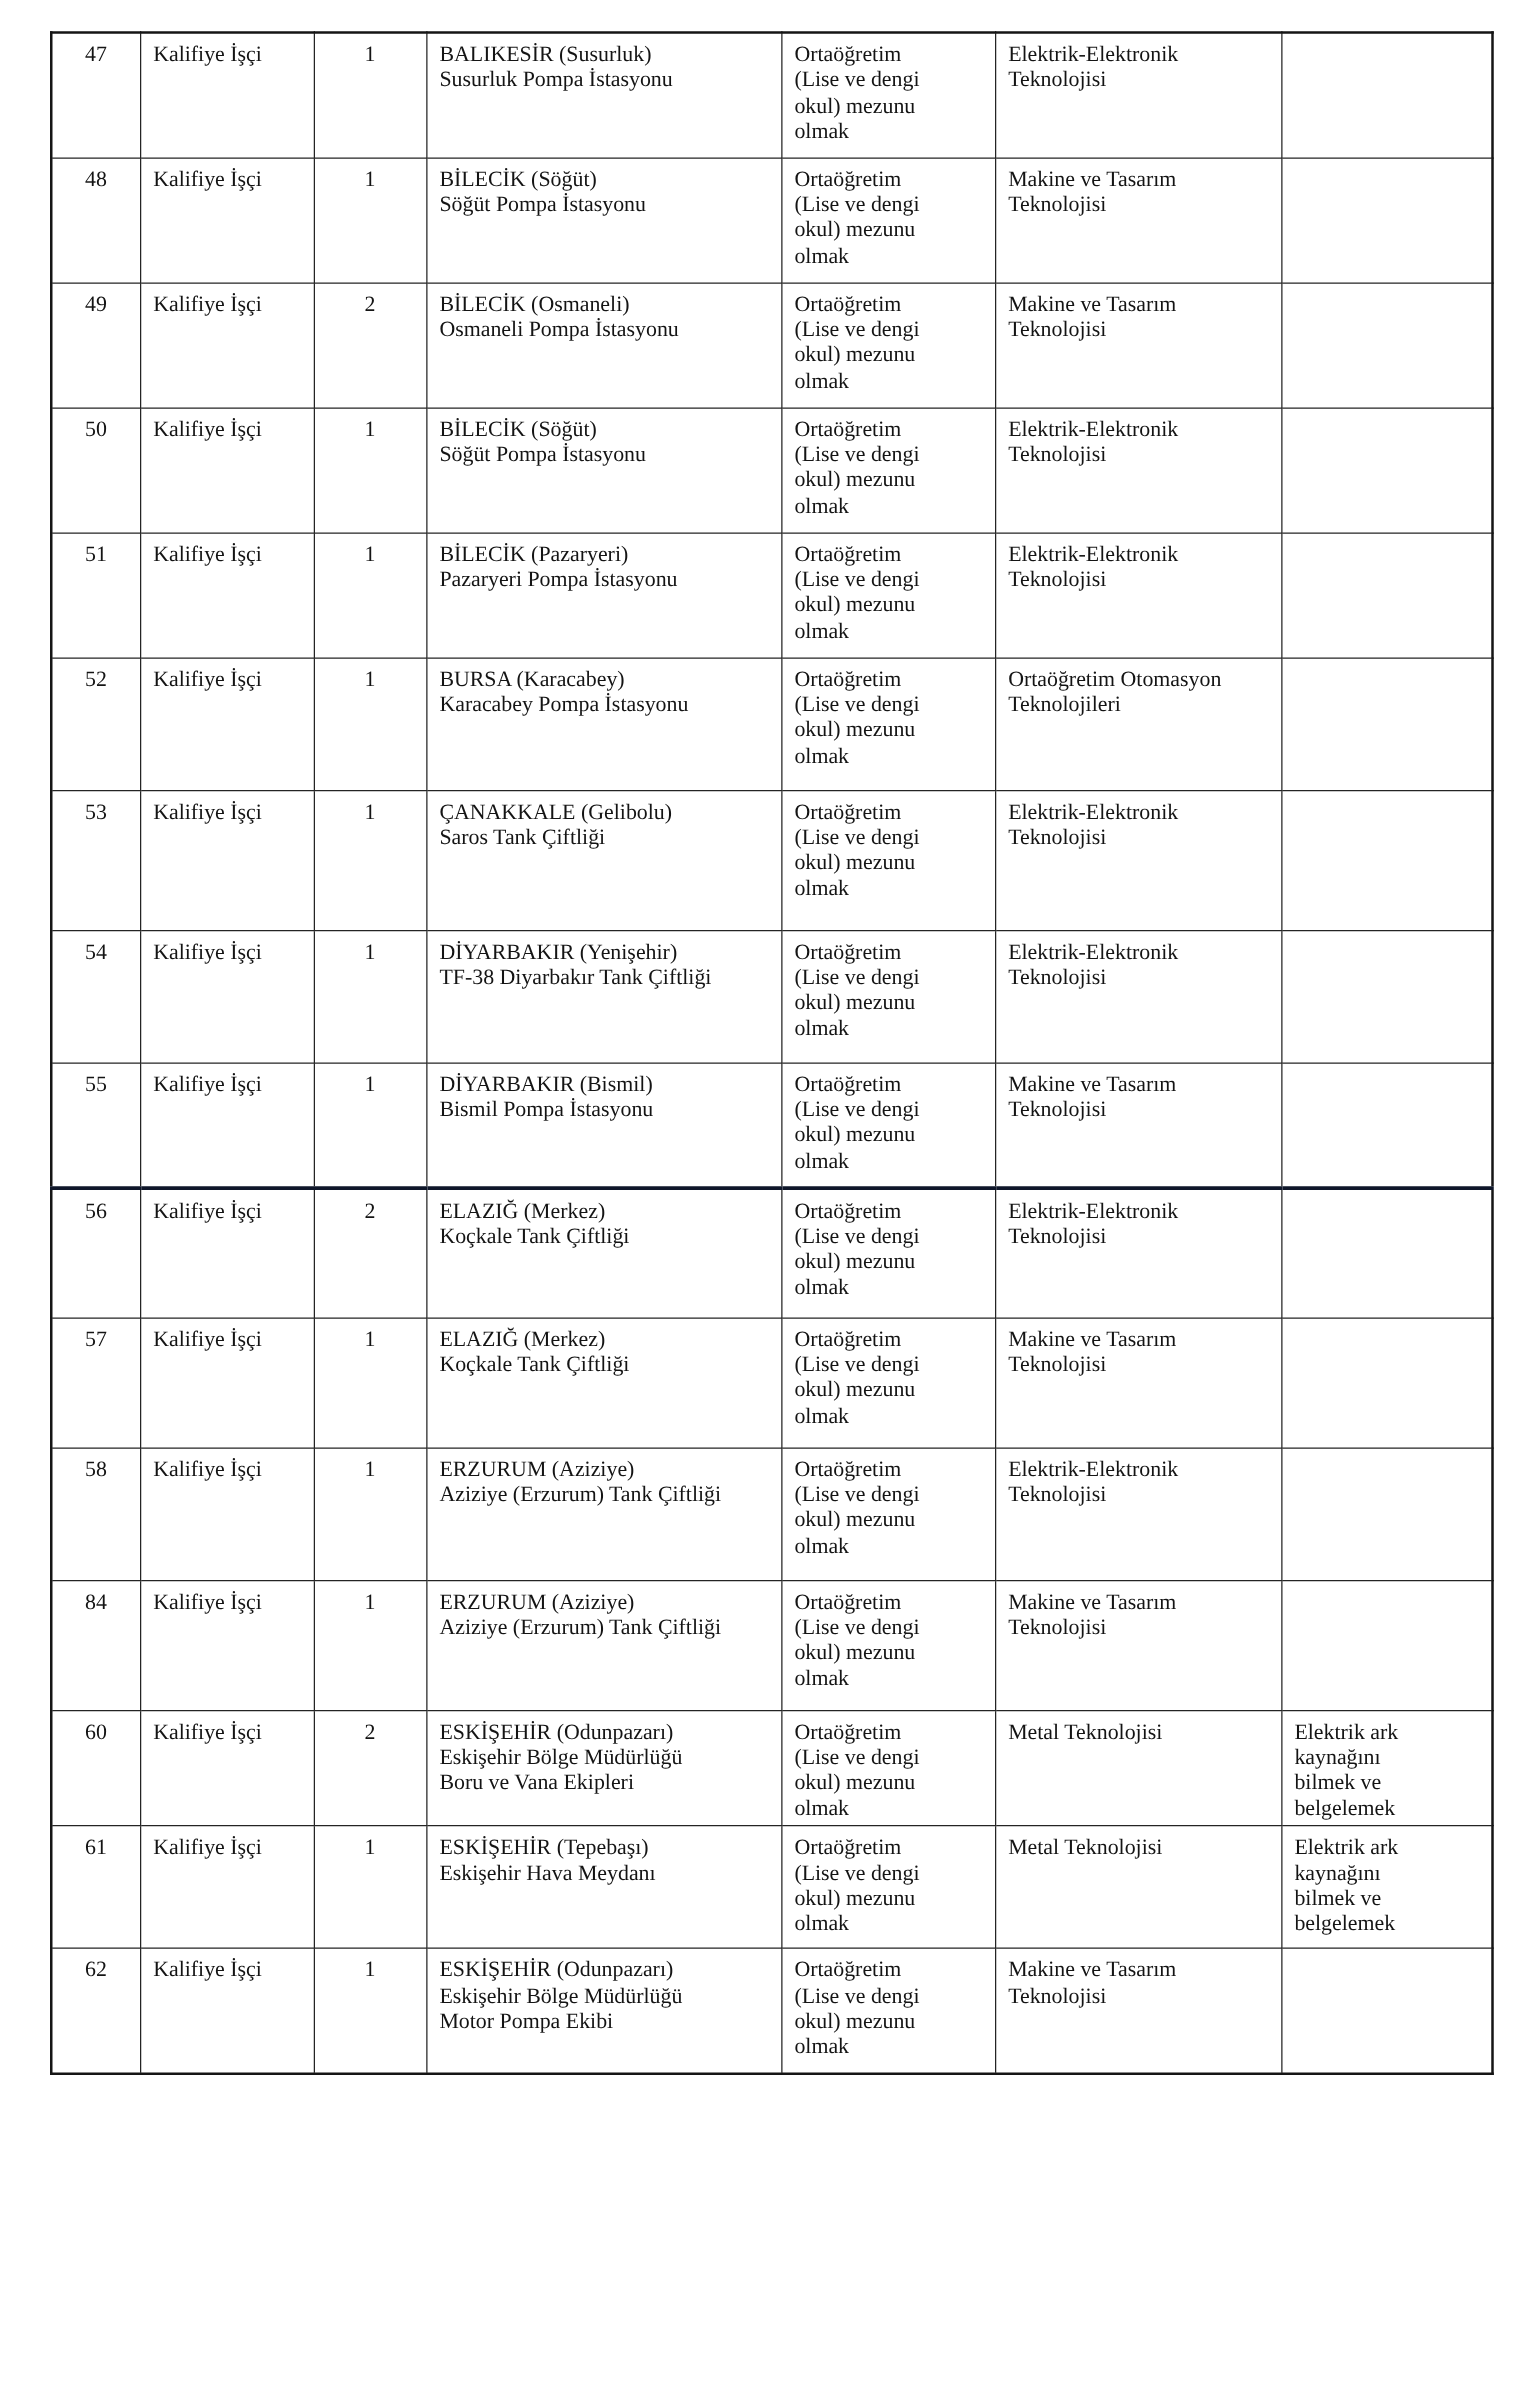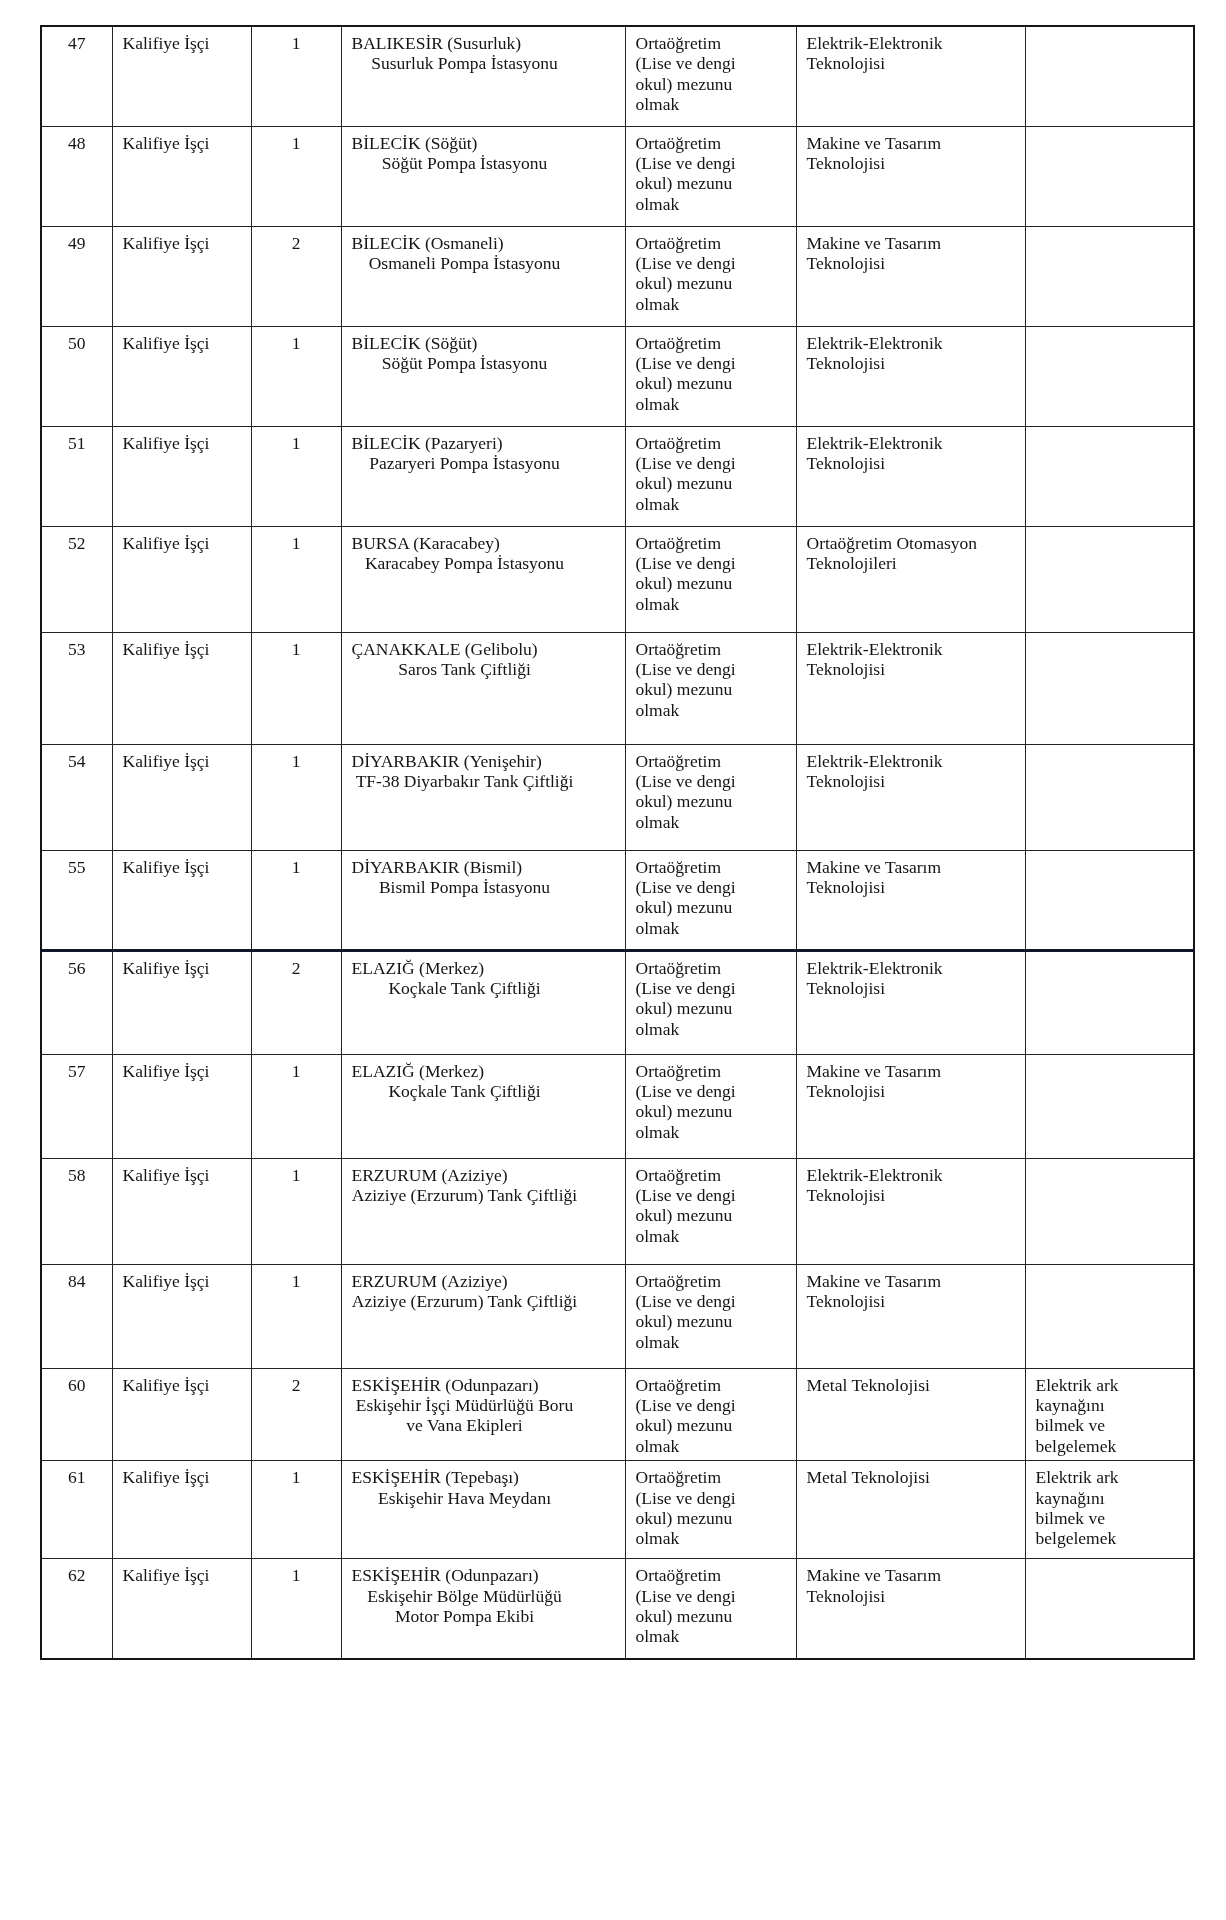--- a/index.html
+++ b/index.html
@@ -43,21 +43,21 @@
   }
   
   td.c-count {
     border-left: 4px solid #474747;
   }
   
   tr.thick-top td {
     border-top: 3px solid #0f172a;
   }
   .province { white-space: nowrap; }
-  .facility { max-width: 226px; text-align: center; }
+  .facility { max-width: 226px; }
   .edu      { max-width: 124px; }
   .note     { max-width: 108px; }
   .fieldtxt { max-width: 212px; }
 </style>
 </head>
 <body>
 
 <div class="sheet">
   <table class="vacancy">
     <colgroup>
@@ -303,21 +303,21 @@
           <td class="c-note">
             <div class="note"></div>
           </td>
         </tr>
         <tr style="height: 86px; border-radius: 17px;">
           <td class="c-no">60</td>
           <td class="c-pos">Kalifiye İşçi</td>
           <td class="c-count">2</td>
           <td class="c-loc">
             <div class="province">ESKİŞEHİR (Odunpazarı)</div>
-            <div class="facility">Eskişehir İşçi Müdürlüğü Boru ve Vana Ekipleri</div>
+            <div class="facility">Eskişehir Bölge Müdürlüğü Boru ve Vana Ekipleri</div>
           </td>
           <td class="c-edu">
             <div class="edu">Ortaöğretim (Lise ve dengi okul) mezunu olmak</div>
           </td>
           <td class="c-field">
             <div class="fieldtxt">Metal Teknolojisi</div>
           </td>
           <td class="c-note">
             <div class="note">Elektrik ark kaynağını bilmek ve belgelemek</div>
           </td>

